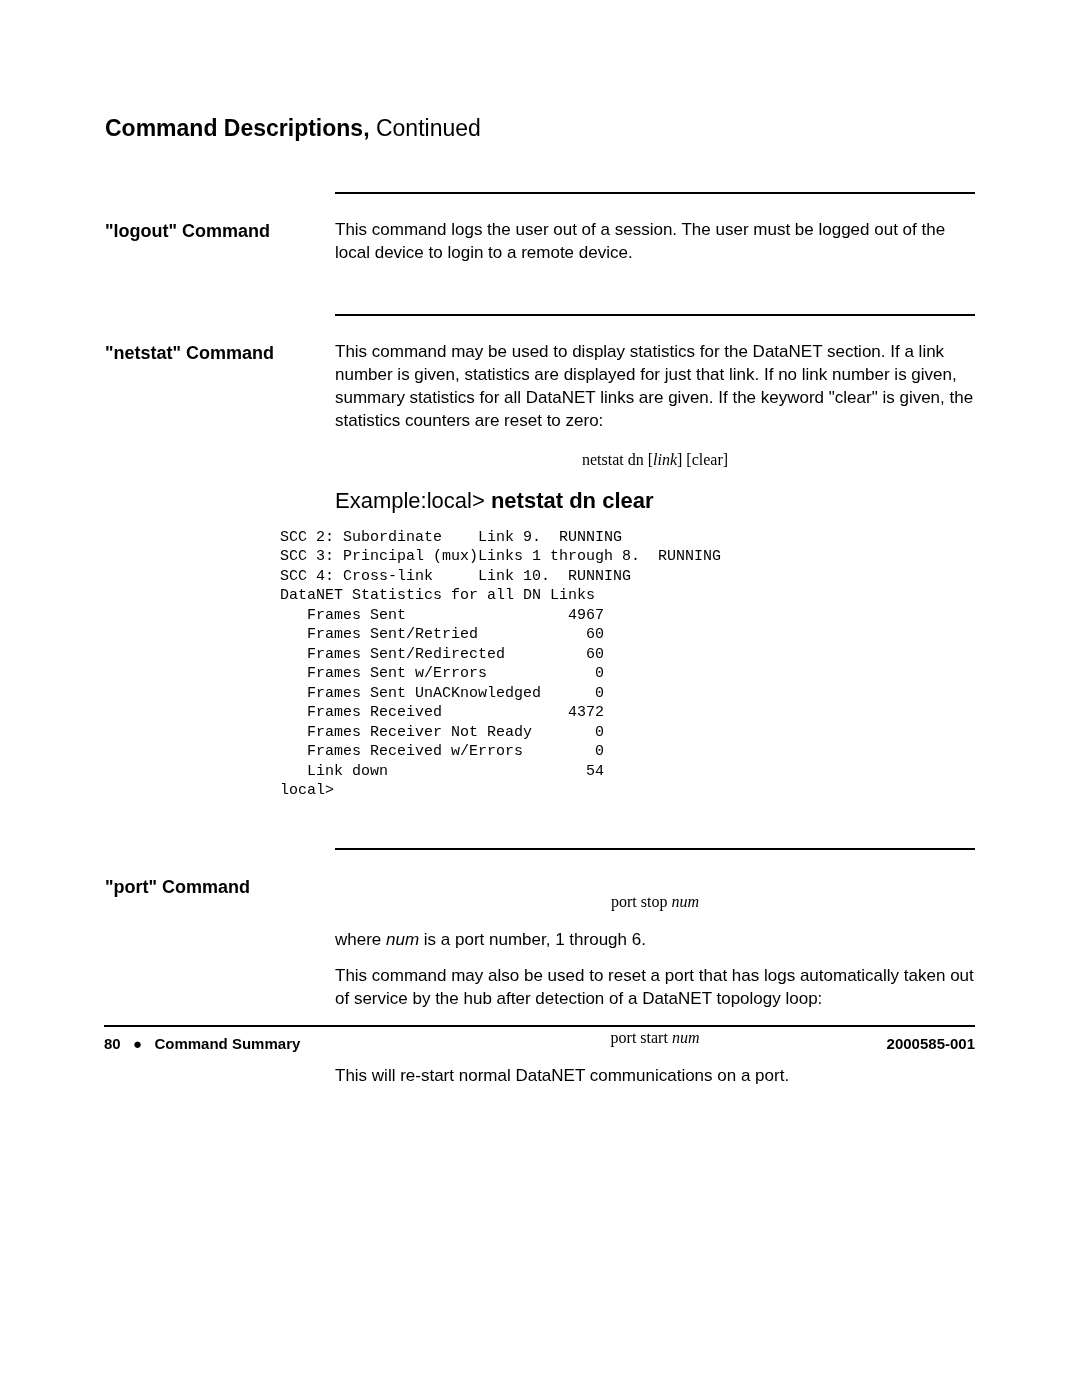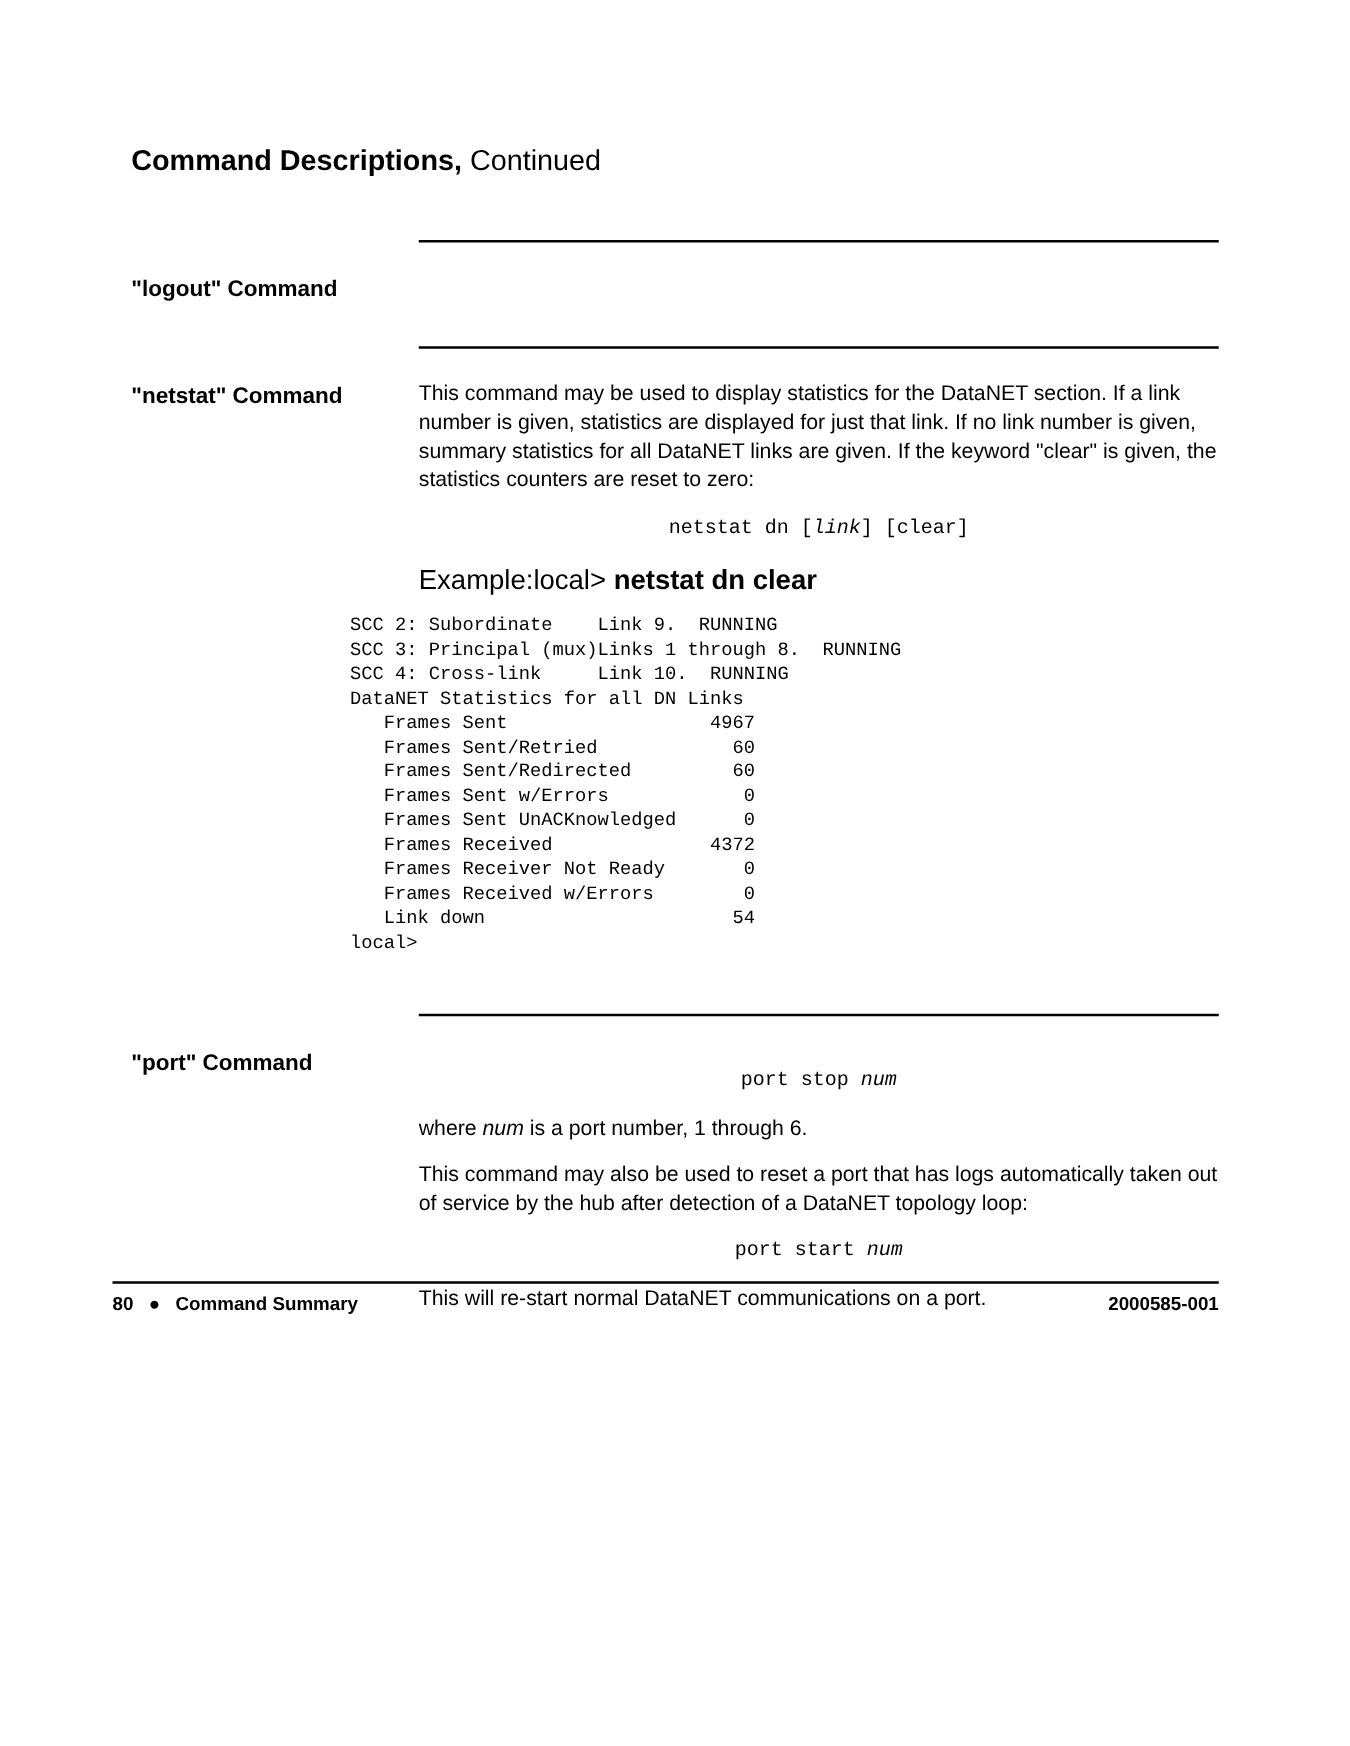--- a/index.html
+++ b/index.html
@@ -42,21 +42,21 @@
     font-size: 17px;
     line-height: 1.35;
   }
   .hr {
     border: 0;
     border-top: 2px solid #000;
     margin: 0 0 25px 0;
     margin-left: 230px;
   }
   .code-center {
-    font-family: Liberation Mono, monospace;
+    font-family: Liberation Serif, serif;
     font-size: 16px;
     text-align: center;
     margin: 16px 0;
   }
   .code-center .italic {
     font-style: italic;
   }
   .example-line {
     font-size: 22px;
     margin-top: 4px;
@@ -73,21 +73,21 @@
   }
   .para {
     margin-bottom: 14px;
   }
   .para .italic {
     font-style: italic;
   }
   .footer {
     position: absolute;
     bottom: 65px;
-    left: 90px;
+    left: 104px;
     right: 105px;
     border-top: 2px solid #000;
     padding-top: 8px;
     display: flex;
     justify-content: space-between;
     font-size: 15px;
     font-weight: bold;
     align-items: center;
   }
   .footer .left .bullet {
@@ -101,20 +101,23 @@
 <div class="page">
 
   <div class="main-title">
     <span class="bold">Command Descriptions,</span>
     <span class="cont">Continued</span>
   </div>
 
   <hr class="hr">
   <div class="section">
     <div class="section-label">"logout" Command</div>
+    <div class="section-body">
+      <div class="para">This command logs the user out of a session. The user must be logged out of the local device to login to a remote device.</div>
+    </div>
   </div>
 
   <hr class="hr">
   <div class="section">
     <div class="section-label">"netstat" Command</div>
     <div class="section-body">
       <div class="para">This command may be used to display statistics for the DataNET section. If a link number is given, statistics are displayed for just that link. If no link number is given, summary statistics for all DataNET links are given. If the keyword "clear" is given, the statistics counters are reset to zero:</div>
       <div class="code-center">
         <span>netstat dn [</span><span class="italic">link</span><span>] [clear]</span>
       </div>

